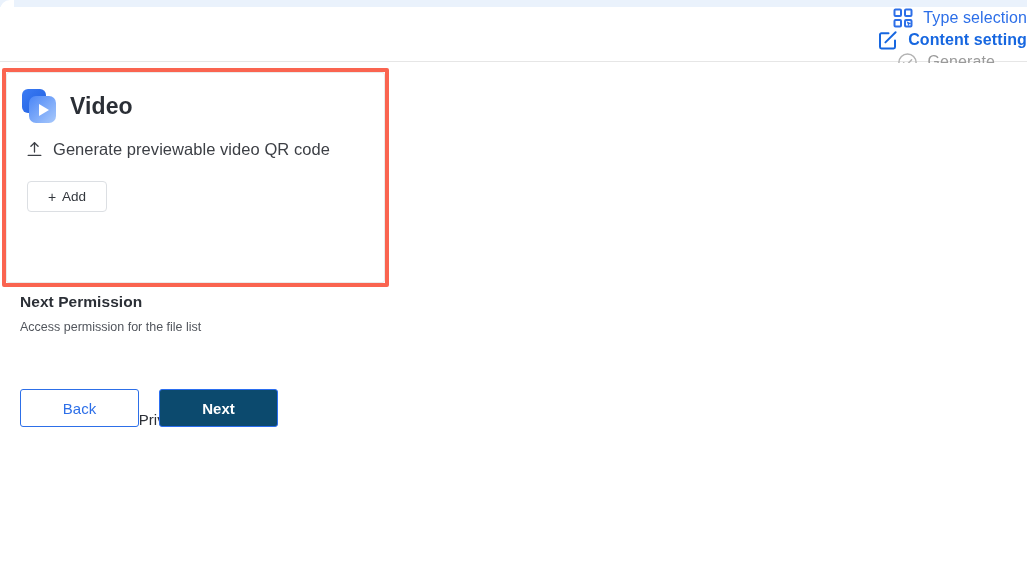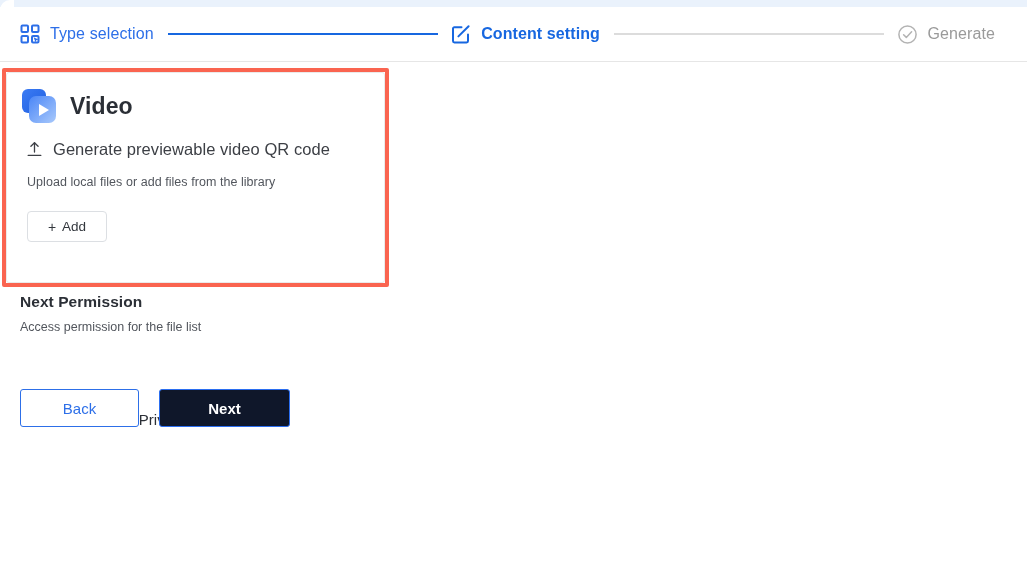--- a/index.html
+++ b/index.html
@@ -27,23 +27,24 @@
     width: 14px; height: 14px;
     background: #ffffff;
     border-top-left-radius: 10px;
   }
   
   .stepper {
     position: absolute;
     top: 7px; left: 0;
     width: 1027px; height: 55px;
     display: flex;
-    align-items: center;
+    align-items: flex-end;
     background: #ffffff;
     border-bottom: 1px solid #e6e6e6;
+    flex-direction: column;
   }
   .step {
     display: flex;
     align-items: center;
     gap: 9px;
     flex: 0 0 auto;
     white-space: nowrap;
   }
   .step-1 { margin-left: 19px; }
   .step-icon {
@@ -221,22 +222,22 @@
     align-items: center;
     justify-content: center;
   }
   .btn-back {
     width: 119px;
     background: #ffffff;
     border: 1px solid #2d6fe8;
     color: #2d6fe8;
   }
   .btn-next {
-    width: 131px;
-    background: #0f172a;
+    width: 119px;
+    background: #0c4a6e;
     border: 1px solid #2b6ef0;
     color: #ffffff;
     font-weight: 700;
   }
 </style>
 </head>
 <body>
 
 <div id="app">
 
@@ -304,21 +305,20 @@
         <span class="upload-icon">
           <svg width="17" height="17" viewBox="0 0 17 17">
             <path d="M8.5 1.8 V11" fill="none" stroke="#3c3f45" stroke-width="1.3" stroke-linecap="round"></path>
             <path d="M4.9 5.3 L8.5 1.8 L12.1 5.3" fill="none" stroke="#3c3f45" stroke-width="1.3" stroke-linecap="round" stroke-linejoin="round"></path>
             <path d="M2.2 14.4 H14.8" fill="none" stroke="#3c3f45" stroke-width="1.3" stroke-linecap="round"></path>
           </svg>
         </span>
         <span class="card-sub">Generate previewable video QR code</span>
       </div>
 
-      <div class="card-note">Upload local files or add files from the library</div>
 
       <button class="add-btn">
         <span class="plus">+</span>
         <span>Add</span>
       </button>
     </div>
 
     <div class="perm-title">Next Permission</div>
     <div class="perm-desc">Access permission for the file list</div>
 

